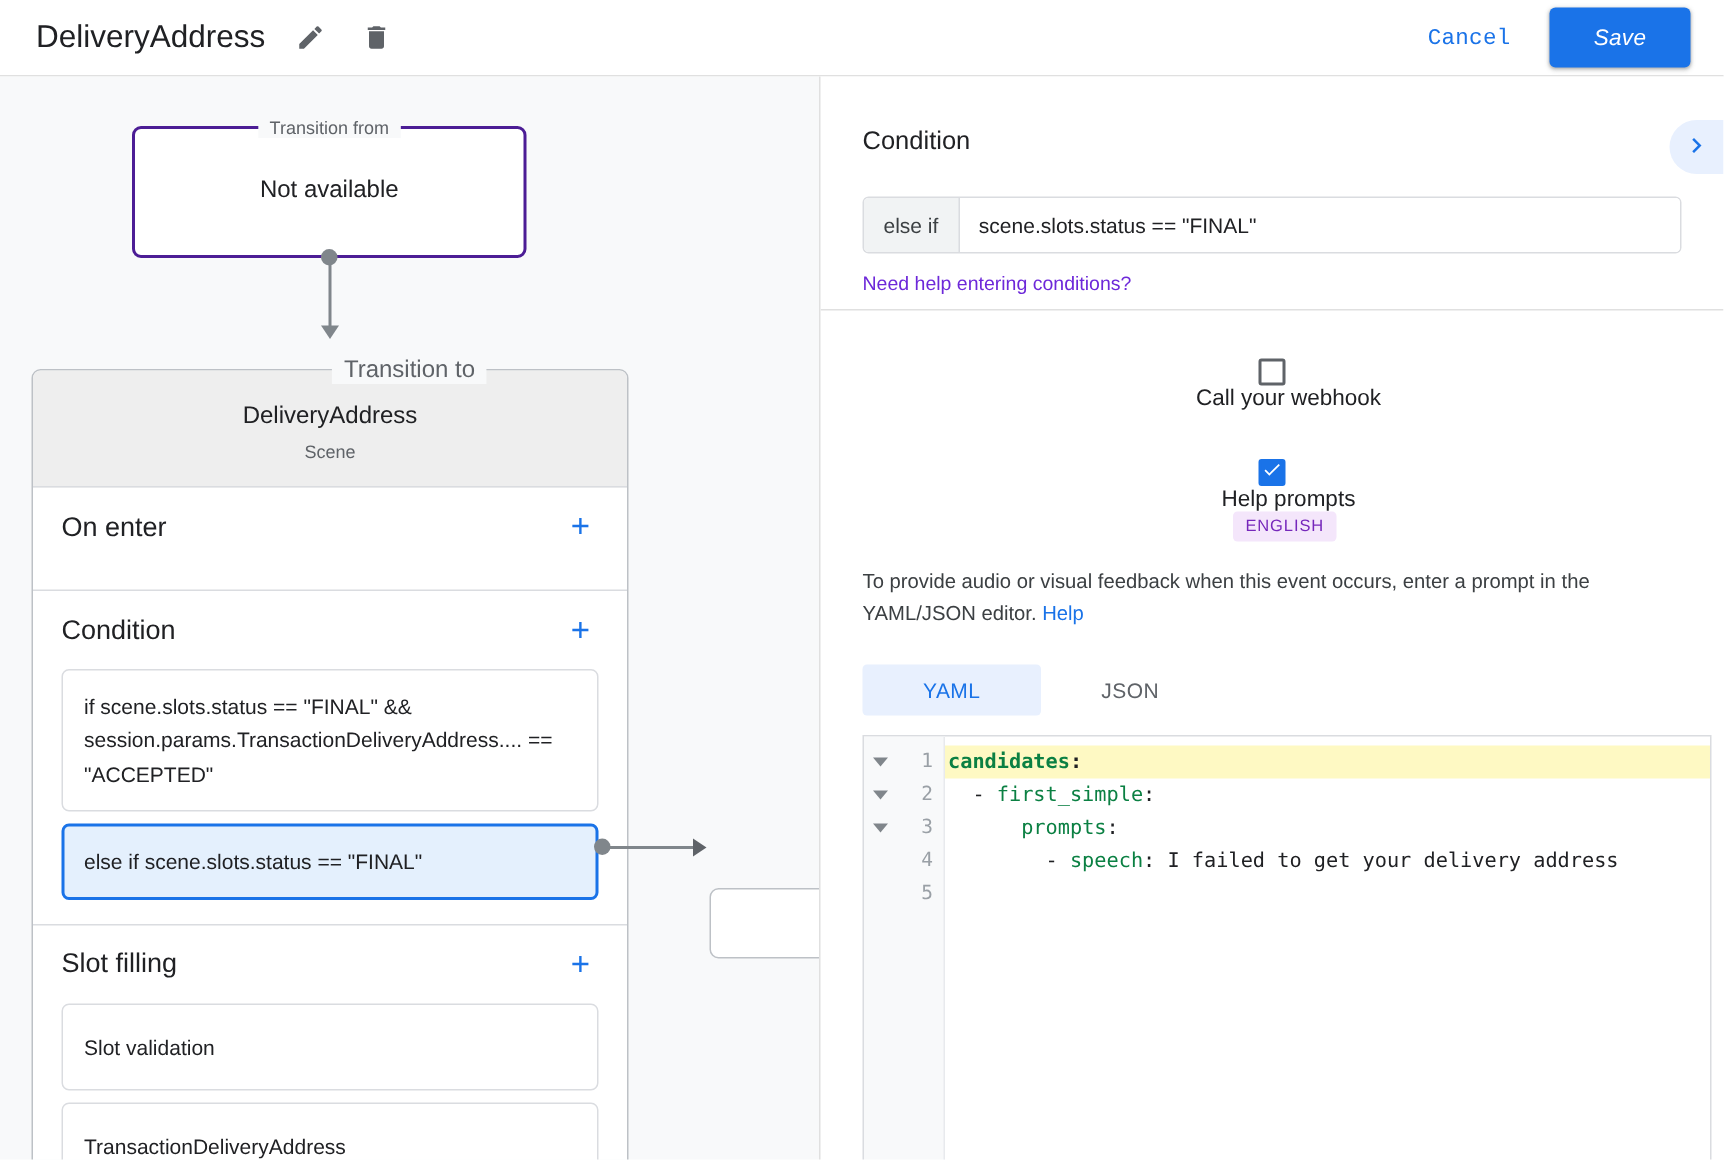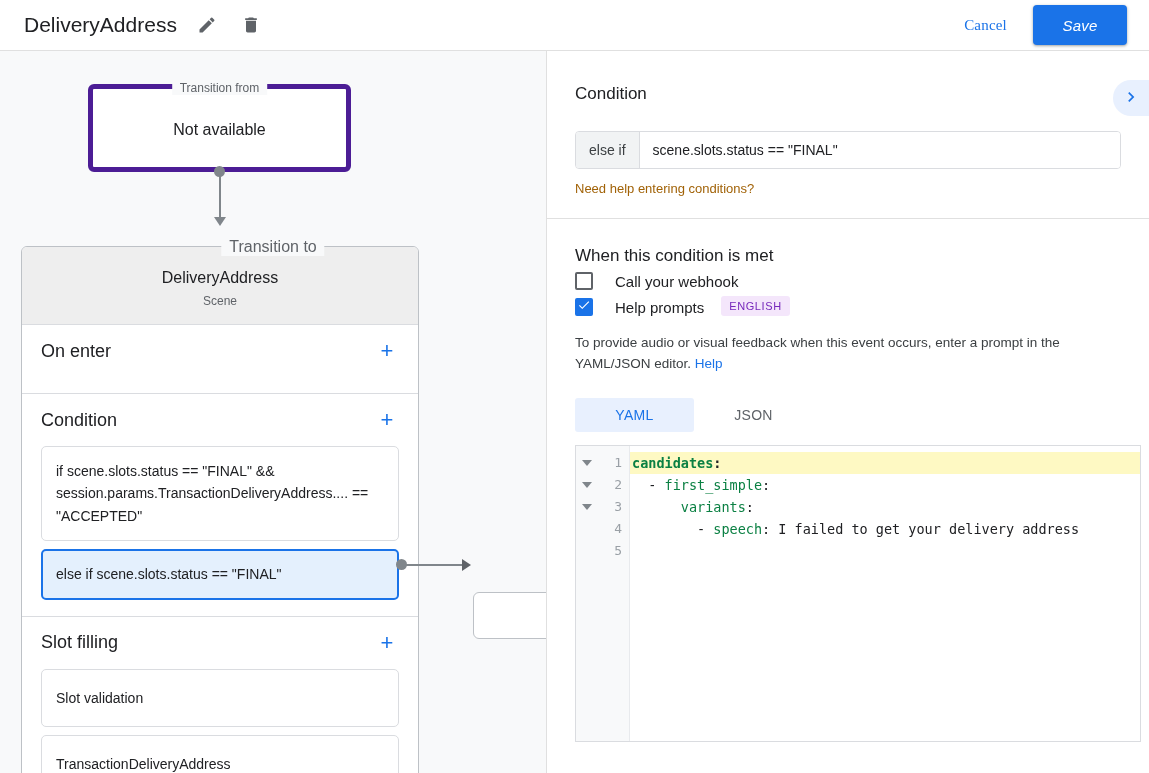--- a/index.html
+++ b/index.html
@@ -32,21 +32,21 @@
     cursor: pointer;
     background: transparent;
     border: none;
   }
   .icon-btn svg { display: block; }
   .topbar-edit { margin-left: 14px; }
   .topbar-delete { margin-left: 12px; }
   .topbar-spacer { flex: 1; }
   .cancel-btn {
     font-size: 15px; color: #1a73e8; background: none; border: none;
-    cursor: pointer; padding: 8px 12px; font-family: Liberation Serif, serif;
+    cursor: pointer; padding: 8px 12px; font-family: Liberation Mono, monospace;
     letter-spacing: .2px;
   }
   .save-btn {
     margin-left: 14px; margin-right: 22px;
     background: #1a73e8; color: #fff; border: none;
     border-radius: 4px; height: 40px; min-width: 94px;
     font-size: 15px; font-family: inherit; cursor: pointer;
     letter-spacing: .2px;
     box-shadow: 0 1px 2px rgba(60,64,67,.30), 0 1px 3px 1px rgba(60,64,67,.15);
     font-style: italic;
@@ -57,21 +57,21 @@
     position: absolute; left: 0; top: 51px;
     width: 546px; height: 722px;
     background: #f8f9fa;
     overflow: hidden;
   }
 
   
   .flow-box {
     position: absolute;
     background: #ffffff;
-    border: 5px solid #4c1d95;
+    border: 2px solid #4c1d95;
     border-radius: 6px;
   }
   .flow-legend {
     position: absolute;
     top: -8px;
     background: #f8f9fa;
     padding: 0 8px;
     font-size: 12px;
     color: #5f6368;
     white-space: nowrap;
@@ -218,30 +218,31 @@
   .cond-value {
     flex: 1;
     display: flex; align-items: center;
     padding: 0 13px;
     font-size: 14px; color: #202124;
     background: #fff;
     cursor: text;
   }
   .help-link {
     display: inline-block;
-    margin-top: 12px; margin-bottom: 22px;
-    font-size: 13px; color: #a16207;
+    margin-top: 12px; margin-bottom: 10px;
+    font-size: 13px; color: #6d28d9;
     text-decoration: none; cursor: pointer;
   }
 
   .met-title { font-size: 17px; color: #202124; padding-top: 27px; }
 
   .check-row {
-    display: flex; align-items: flex-end;
-    margin-top: 6px;
+    display: flex; align-items: center;
+    margin-top: 32px;
+    flex-direction: column;
   }
   .cbox {
     width: 18px; height: 18px;
     border: 2px solid #5f6368;
     border-radius: 2px;
     background: #fff;
     cursor: pointer;
     flex: 0 0 auto;
   }
   .cbox.checked {
@@ -425,21 +426,20 @@
 
     <div class="cond-input-wrap">
       <div class="cond-prefix">else if</div>
       <div class="cond-value">scene.slots.status == "FINAL"</div>
     </div>
 
     <a class="help-link">Need help entering conditions?</a>
   </div>
 
   <div class="rp-section">
-    <div class="met-title">When this condition is met</div>
 
     <div class="check-row">
       <div class="cbox"></div>
       <div class="check-label">Call your webhook</div>
     </div>
 
     <div class="check-row">
       <div class="cbox checked">
         <span>
           <svg width="14" height="14" viewBox="0 0 24 24" fill="#ffffff">
@@ -472,16 +472,16 @@
             <span class="fold"></span>
             <span>3</span>
           </div>
           <div class="gline">
             <span>4</span>
           </div>
           <div class="gline">
             <span>5</span>
           </div>
         </div>
-      <div class="code" id="code"><div class="cline hl"><span class="k">candidates</span>:</div><div class="cline">  - <span class="k">first_simple</span>:</div><div class="cline">      <span class="k">variants</span>:</div><div class="cline">        - <span class="k">speech</span>: I failed to get your delivery address</div><div class="cline"></div></div>
+      <div class="code" id="code"><div class="cline hl"><span class="k">candidates</span>:</div><div class="cline">  - <span class="k">first_simple</span>:</div><div class="cline">      <span class="k">prompts</span>:</div><div class="cline">        - <span class="k">speech</span>: I failed to get your delivery address</div><div class="cline"></div></div>
     </div>
   </div>
 </div>
 
 </body></html>

